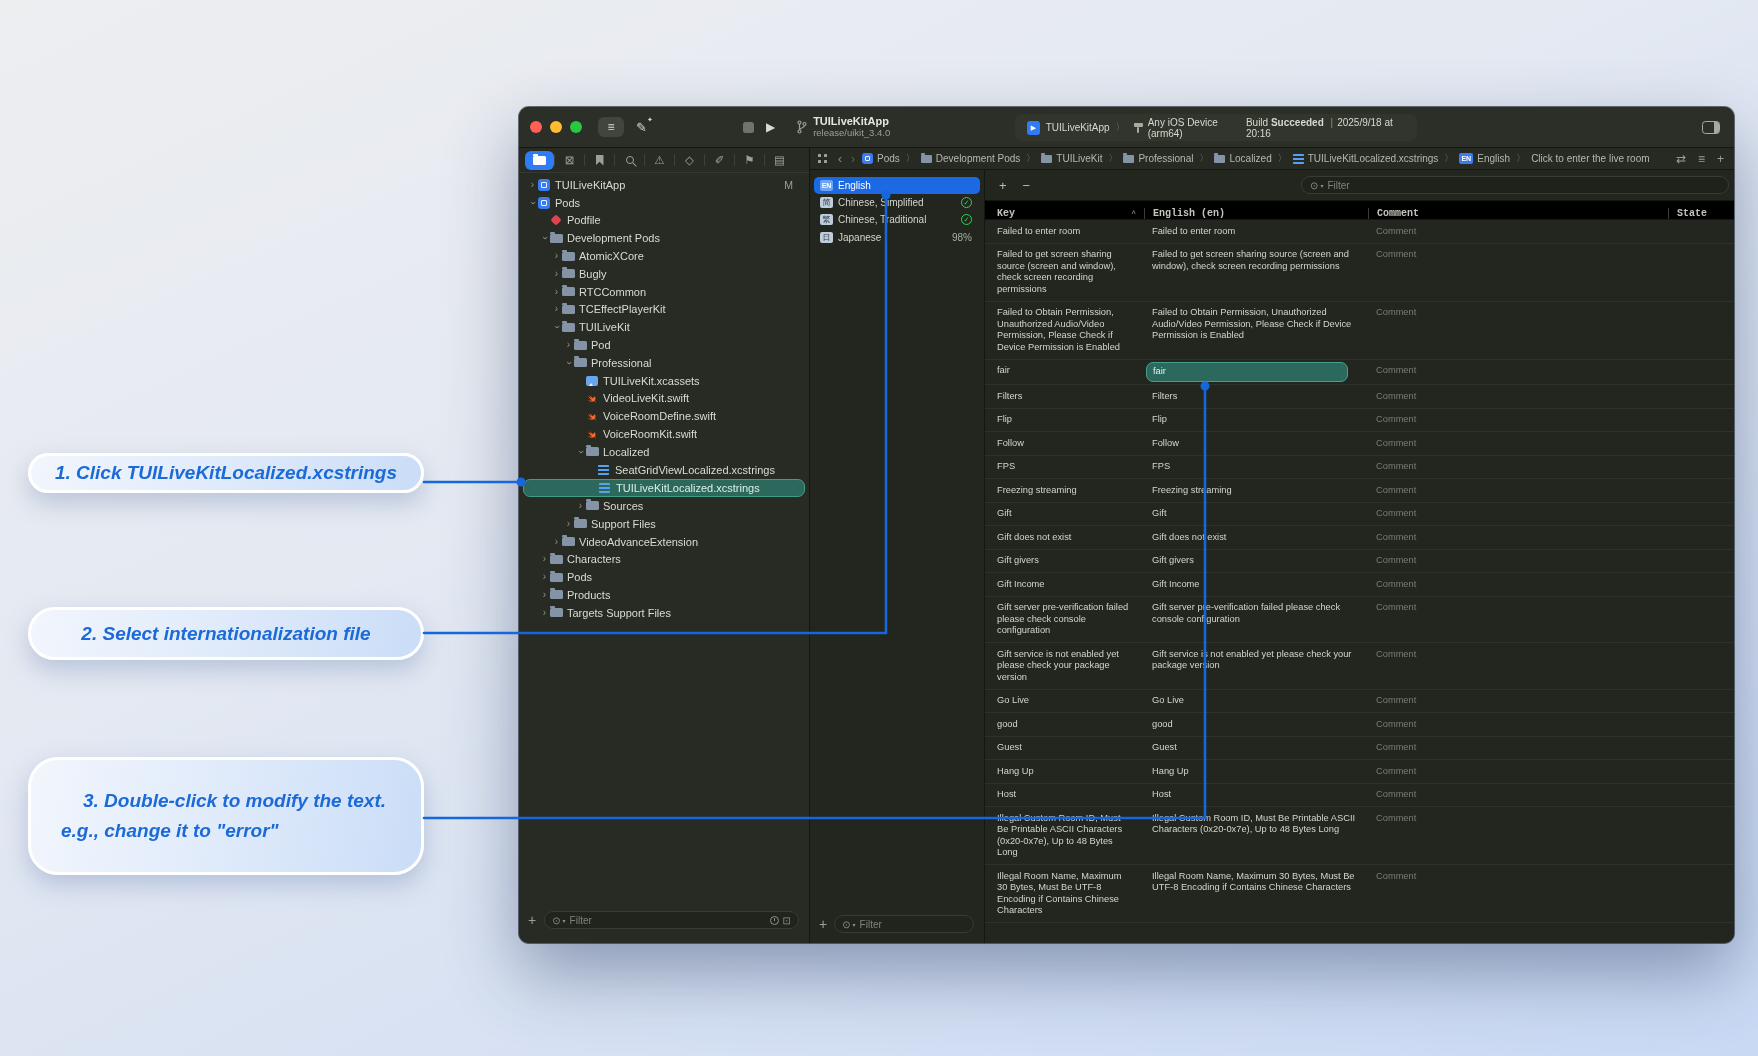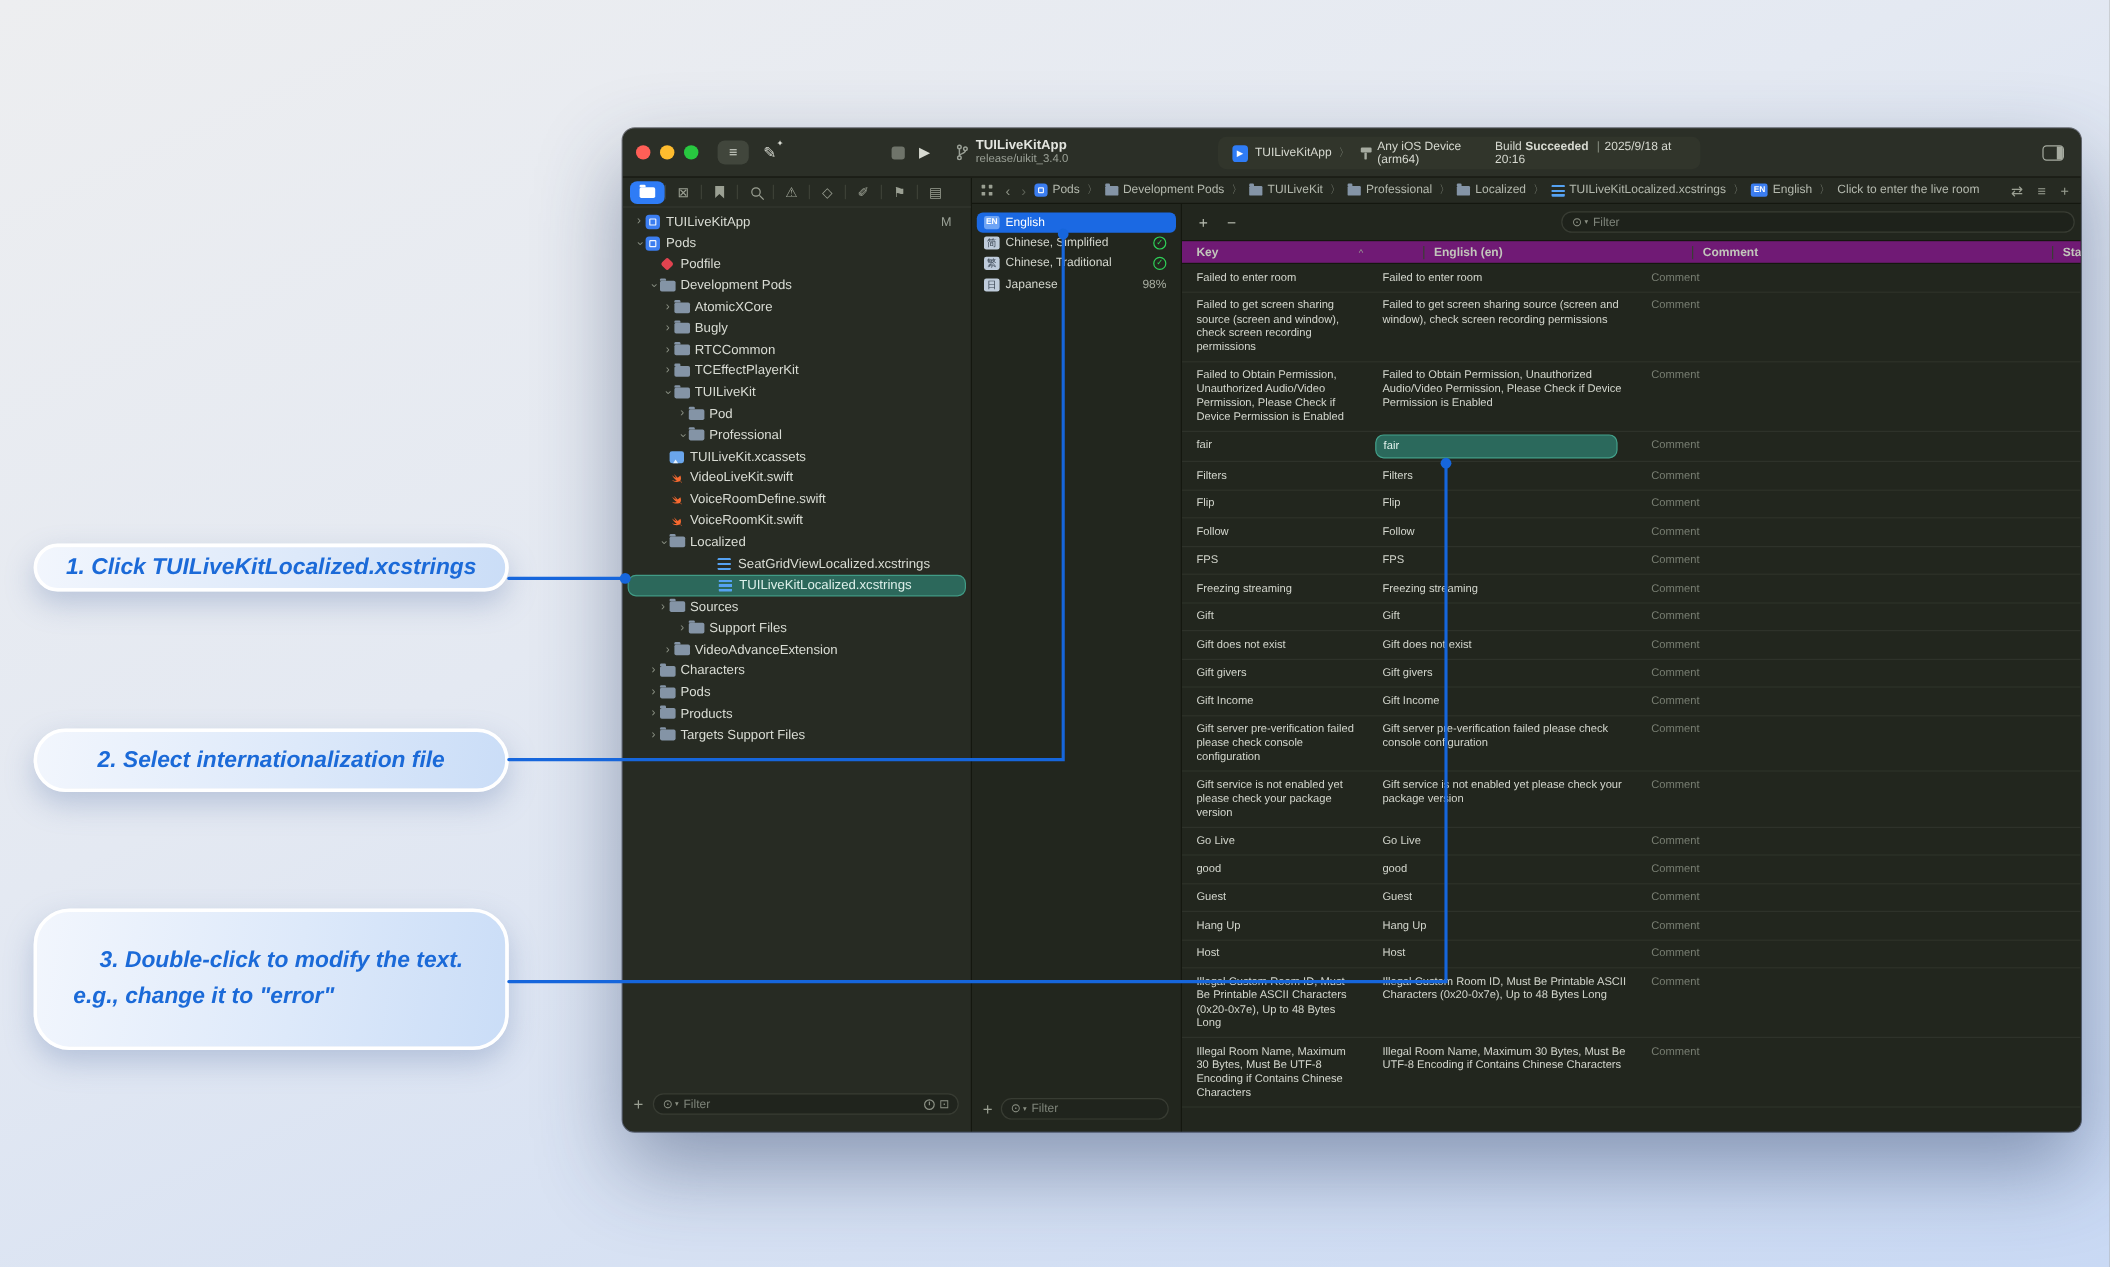--- a/index.html
+++ b/index.html
@@ -71,21 +71,21 @@
 
   
   .tree { flex:1; min-height:0; overflow:hidden; padding-top:3px; font-size:11px; color:#d9dcd4; }
   .nrow { height:17.8px; display:flex; align-items:center; }
   .nrow .cv { width:11px; flex:0 0 auto; text-align:center; color:#8b9184; font-size:10px; line-height:10px; }
   .cv.open { transform:rotate(90deg); }
   .cv.none { visibility:hidden; }
   .ni { width:17px; flex:0 0 auto; display:flex; align-items:center; justify-content:flex-start; }
   .nl { white-space:nowrap; }
   .l0{padding-left:8px}.l1{padding-left:20px}.l2{padding-left:32px}
-  .l3{padding-left:44px}.l4{padding-left:28px}.l5{padding-left:68px}
+  .l3{padding-left:44px}.l4{padding-left:56px}.l5{padding-left:68px}
   .mbadge { margin-left:auto; padding-right:16px; color:#9aa096; font-size:10.5px; }
   .nrow.sel { background:#2c685b; border:1.5px solid #419c86; border-radius:7px;
               margin:0 4px; padding-left:64px; height:18.5px; color:#dcefe9; }
   .prj { width:12px; height:12px; border-radius:3px; background:#3b7df0; position:relative; }
   .prj::after { content:""; position:absolute; inset:3px; border:1.2px solid rgba(255,255,255,.92); border-radius:1px; }
   .gem { width:8px; height:8px; background:#e0434f; transform:rotate(45deg); border-radius:2px; margin-left:2px; }
   .pho { width:12px; height:10px; border-radius:2px; background:#6aa6ec; position:relative; overflow:hidden; }
   .pho::after { content:""; position:absolute; bottom:-3px; left:1px;
                 border:4px solid transparent; border-bottom:6px solid #eaf2fb; }
   .xcs { width:11px; height:10px; border-radius:1px;
@@ -144,28 +144,28 @@
   .loc-spacer { flex:1; }
   .loc-filter { display:flex; align-items:center; gap:7px; padding:0 10px 0 9px; margin-bottom:10px; height:18px; }
 
   
   .strings { flex:1; display:flex; flex-direction:column; min-width:0; min-height:0; }
   .s-toolbar { height:30px; flex:0 0 auto; display:flex; align-items:center; padding:0 5px 0 14px;
                gap:16px; color:#b9beb2; font-size:13px; }
   .s-toolbar .tfpill { margin-left:auto; width:428px; height:18px; background:#1e221b;
                border:1px solid #383c33; border-radius:9px; display:flex; align-items:center;
                padding:0 8px; gap:4px; color:#7e847a; font-size:10px; }
-  .thead { height:20px; flex:0 0 auto; display:flex; align-items:center; background:#701a75;
+  .thead { height:20px; flex:0 0 auto; display:flex; align-items:flex-end; background:#000000;
            border-top:1px solid #14170f; border-bottom:1px solid #14170f;
-           font-size:10px; font-weight:bold; color:#c2c6bb; }
+           font-size:10px; font-weight:bold; color:#c2c6bb;font-family:Liberation Mono, monospace; }
   .th { display:flex; align-items:center; padding:0 8px 0 12px; }
   .th.bdr { border-left:1px solid #3a3e34; padding-left:8px; }
   .th-key { width:159px; flex:0 0 auto; justify-content:space-between; }
   .sortmark { color:#9aa096; font-size:8px; font-weight:normal; }
-  .th-en { width:224px; flex:0 0 auto;margin-left:42px; }
+  .th-en { width:224px; flex:0 0 auto; }
   .th-cm { width:300px; flex:0 0 auto; }
   .th-st { flex:1; }
   .tbody { flex:1; overflow:hidden; }
   .trow { display:flex; align-items:stretch; border-bottom:1px solid #2e322a;
           font-size:9.3px; line-height:11.5px; color:#d3d6cd; }
   .c { padding:5.5px 12px 5.5px 12px; }
   .c.k { width:159px; flex:0 0 auto; padding-right:12px; }
   .c.e { width:224px; flex:0 0 auto; padding-left:8px; position:relative; }
   .c.cm { width:300px; flex:0 0 auto; color:#787e72; padding-left:8px; }
   .c.st { flex:1; }

